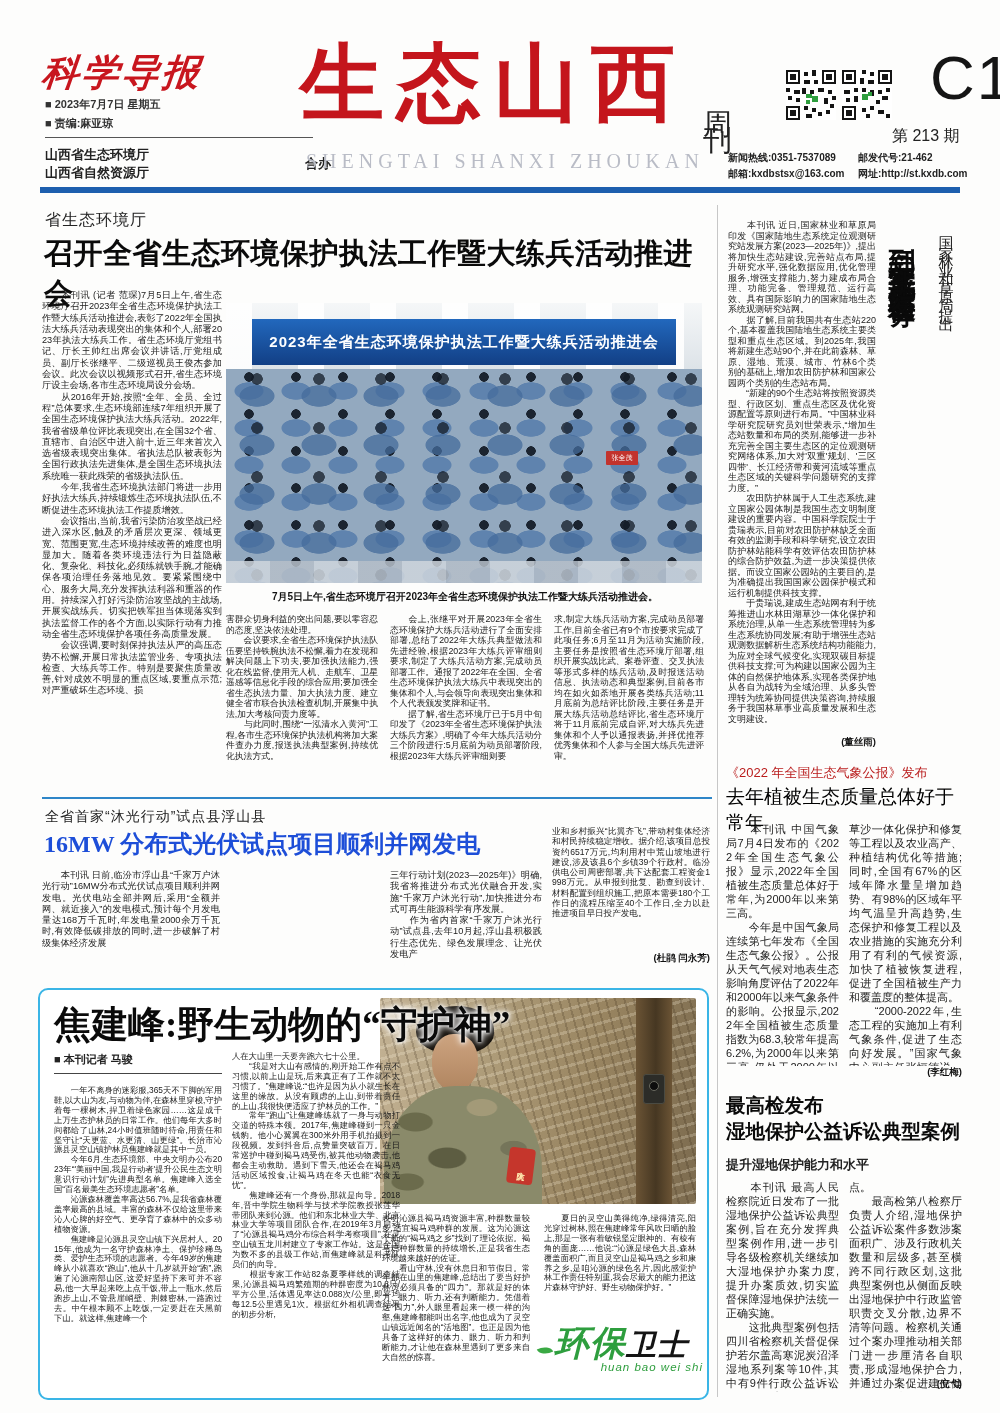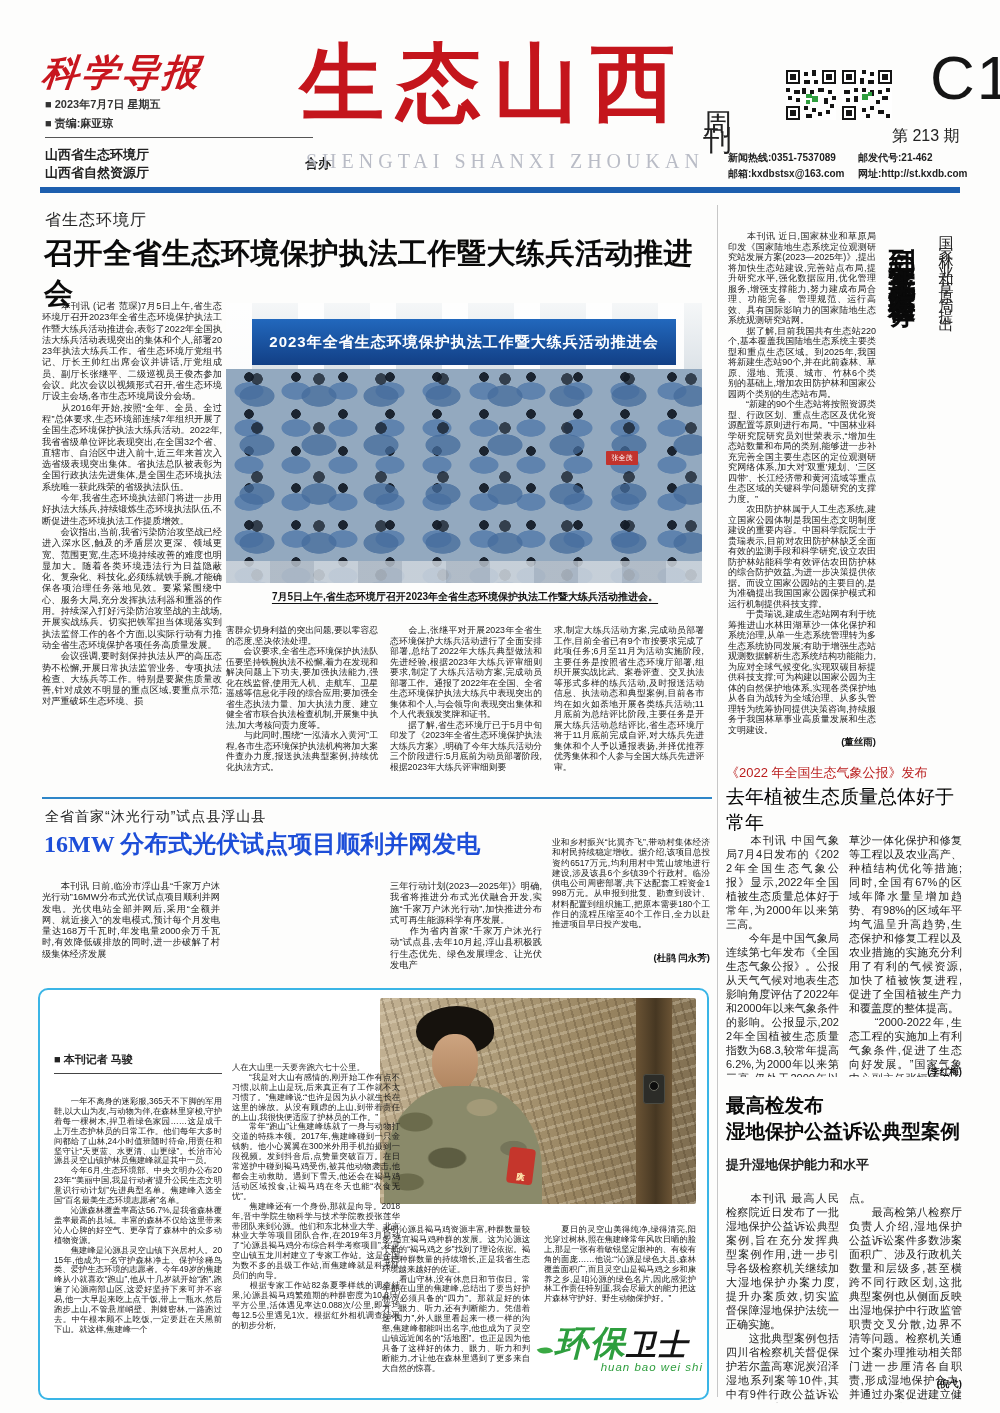--- a/index.html
+++ b/index.html
@@ -1,21 +1,21 @@
 <!DOCTYPE html>
 <html><head>
 <meta charset="utf-8">
 <style>
   html,body{margin:0;padding:0;background:#d9d9d9;}
   .page{position:relative;width:1000px;height:1413px;margin:0 auto;background:#fdfdfc;
         font-family:"Liberation Sans",sans-serif;color:#111;overflow:hidden;}
   .abs{position:absolute;}
   
   .btxt{font-size:9.2px;line-height:11.3px;text-align:justify;word-break:break-all;
-        white-space:pre-line;overflow:hidden;color:#1b1b1b;margin-top:11px;}
+        white-space:pre-line;overflow:hidden;color:#1b1b1b;}
   .sz-main2{font-size:8.8px;line-height:10.5px;}
   .sz-solar{font-size:8.6px;line-height:10.3px;}
   .sz-box{font-size:8.3px;line-height:9.9px;}
   .sz-side{font-size:9px;line-height:10.5px;}
   .sz-side2{font-size:11px;line-height:14px;}
   .sig{font-weight:bold;text-align:right;font-size:9.5px;color:#111;}
   .kicker{font-size:16px;color:#222;letter-spacing:1px;}
   
   .masthead{font-family:"Liberation Serif",serif;font-style:italic;font-weight:bold;
             color:#c8161e;font-size:37px;letter-spacing:3px;transform:skewX(-6deg);}
@@ -35,21 +35,21 @@
   .h-ranger{font-size:37px;font-weight:900;color:#0a0a0a;font-family:"Liberation Serif",serif;
             text-shadow:0 0 3px #fff,0 0 6px #fff,0 0 9px #fff;z-index:5;}
   .h-side-big{font-size:19px;font-weight:400;color:#000000;}
   .h-wetland{font-size:19.5px;font-weight:900;line-height:26px;color:#0a0a0a;}
   .subhead{font-size:13px;font-weight:bold;color:#222;}
   .vert{writing-mode:vertical-rl;}
   .v-head{font-size:27px;font-weight:900;letter-spacing:3px;color:#0a0a0a;font-family:"Liberation Serif",serif;}
   .v-kick{font-size:15px;letter-spacing:9px;color:#222;}
   .byline{font-size:11px;font-weight:bold;color:#222;border-bottom:1.5px solid #444;padding-bottom:6px;}
   .caption{font-size:10px;font-weight:bold;color:#111;text-align:center;
-           text-decoration:underline;text-underline-offset:3px;}
+           text-underline-offset:3px;}
   
   .vrule{width:1px;background:#c7c7c7;}
   .hrule-blue{height:2px;background:#2e86c8;}
   .hrule-thin{height:1px;background:#555;}
   
   .mphoto{background:#f97316;overflow:hidden;}
   .m-ceiling{position:absolute;left:0;top:0;right:0;height:66px;
              background:linear-gradient(#f5f7f8,#dde3e8);}
   .m-ceiling:after{content:"";position:absolute;inset:0;
              background:repeating-linear-gradient(90deg,rgba(255,255,255,.9) 0 26px,rgba(255,255,255,0) 26px 72px);}
@@ -252,20 +252,21 @@
   <div class="abs rbox" style="left:38px;top:988px;width:667px;height:408px;">
 
     <div class="abs fphoto" style="left:340px;top:8px;width:316px;height:206px;">
       <div class="trunk"></div>
       <div class="camtrap"></div>
       <div class="hair"></div>
       <div class="face"></div>
       <div class="torso"></div>
       <div class="armband">防火</div>
     </div>
+    <div class="abs h-ranger" style="left:14px;top:10px;width:530px;">焦建峰:野生动物的“守护神”</div>
     <div class="abs byline" style="left:14px;top:62px;width:168px;">■ 本刊记者 马骏</div>
 
     <div class="abs btxt sz-box" style="left:14px;top:96px;width:168px;height:298px;">　　一年不离身的迷彩服,365天不下脚的军用鞋,以大山为友,与动物为伴,在森林里穿梭,守护着每一棵树木,捍卫着绿色家园……这是成千上万生态护林员的日常工作。他们每年大多时间都给了山林,24小时值班随时待命,用责任和坚守让“天更蓝、水更清、山更绿”。长治市沁源县灵空山镇护林员焦建峰就是其中一员。
 　　今年6月,生态环境部、中央文明办公布2023年“'美丽中国,我是行动者'提升公民生态文明意识行动计划”先进典型名单。焦建峰入选全国“百名最美生态环境志愿者”名单。
 　　沁源森林覆盖率高达56.7%,是我省森林覆盖率最高的县域。丰富的森林不仅给这里带来沁人心脾的好空气、更孕育了森林中的众多动植物资源。
 　　焦建峰是沁源县灵空山镇下兴居村人。2015年,他成为一名守护森林净土、保护珍稀鸟类、爱护生态环境的志愿者。今年49岁的焦建峰从小就喜欢“跑山”,他从十几岁就开始“跑”,跑遍了沁源南部山区,这爱好坚持下来可并不容易,他一大早起来吃上点干饭,带上一瓶水,然后跑步上山,不管悬崖峭壁、荆棘密林,一路跑过去。中午根本顾不上吃饭,一定要赶在天黑前下山。就这样,焦建峰一个</div>
     <div class="abs btxt sz-box" style="left:192px;top:62px;width:168px;height:332px;">人在大山里一天要奔跑六七十公里。
 　　“我是对大山有感情的,刚开始工作有点不习惯,以前上山是玩,后来真正有了工作就不太习惯了。”焦建峰说:“也许是因为从小就生长在这里的缘故。从没有顾虑的上山,到带着责任的上山,我很快便适应了护林员的工作。”
 　　常年“跑山”让焦建峰练就了一身与动物打交道的特殊本领。2017年,焦建峰碰到一只金钱豹。他小心翼翼在300米外用手机拍摄到一段视频。发到抖音后,点赞量突破百万。在日常巡护中碰到褐马鸡受伤,被其他动物袭击,他都会主动救助。遇到下雪天,他还会在褐马鸡活动区域投食,让褐马鸡在冬天也能“衣食无忧”。
 　　焦建峰还有一个身份,那就是向导。2018年,晋中学院生物科学与技术学院教授张莲华带团队来到沁源。他们和东北林业大学、北京林业大学等项目团队合作,在2019年3月启动了“沁源县褐马鸡分布综合科学考察项目”,在灵空山镇五龙川村建立了专家工作站。这是全国为数不多的县级工作站,而焦建峰就是科考队员们的向导。

